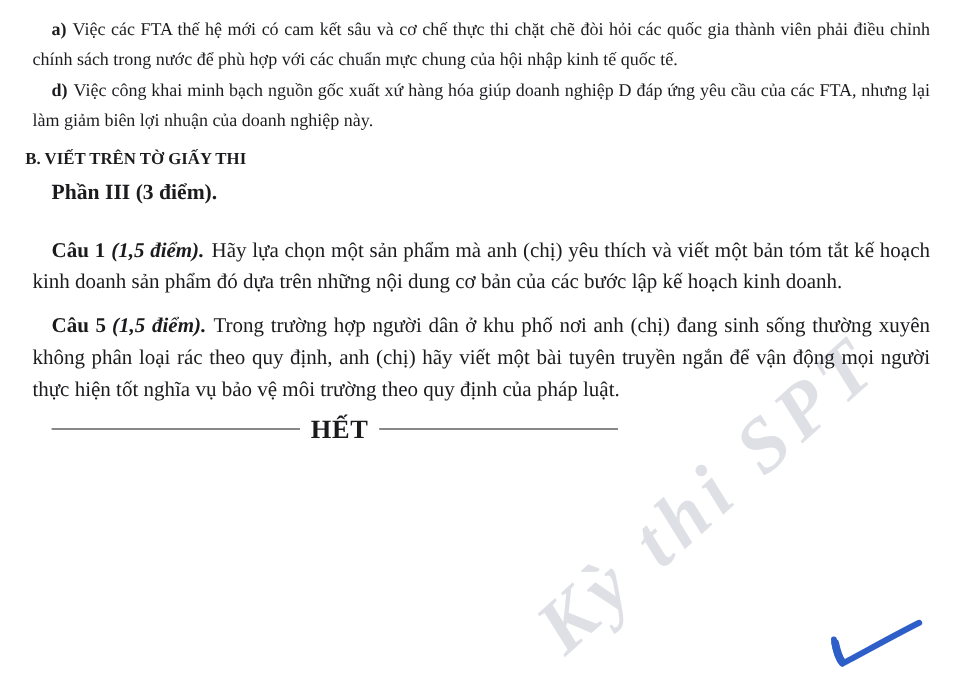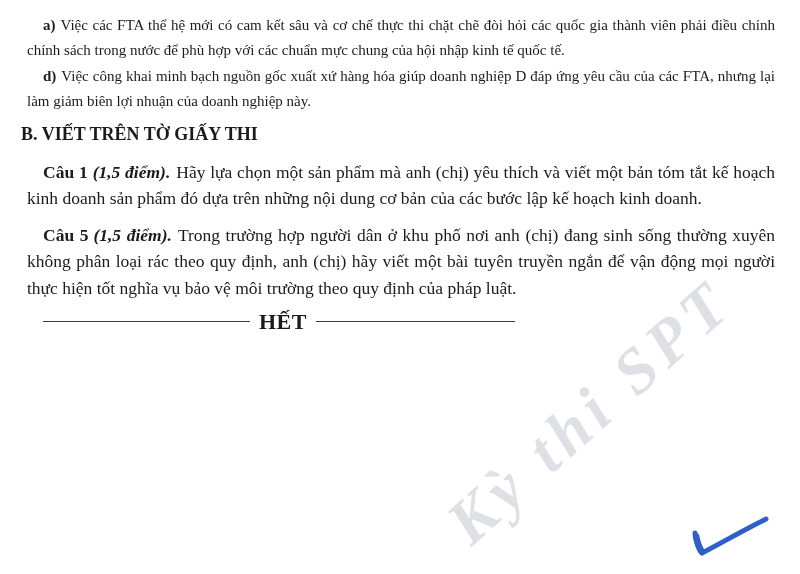--- a/index.html
+++ b/index.html
@@ -29,39 +29,39 @@
     text-indent: 16px;
     margin: 0;
   }
   .opt .marker {
     font-weight: bold;
     margin-right: 5px;
   }
   
   .heading-b {
     font-weight: bold;
-    font-size: 18px;
+    font-size: 14px;
     line-height: 24px;
     margin: 7px 0 0 -6px;
   }
   .part-heading {
     font-weight: bold;
     font-size: 18px;
     line-height: 24px;
     margin: 2px 0 0 16px;
   }
   
   .question {
     text-align: justify;
     font-size: 17.5px;
     line-height: 26.6px;
     text-indent: 16px;
     margin: 0;
   }
-  .q1 { margin-top: 13px; }
+  .q1 { margin-top: 23px; }
   .q2 { margin-top: 10px; }
   .q-label { font-weight: bold; }
   .q-points { font-weight: bold; font-style: italic; margin-left: 5px; margin-right: 6px; }
   
   .het-row {
     display: flex;
     align-items: center;
     margin: 8px 0 0 16px;
     width: 472px;
     height: 24px;
@@ -131,20 +131,21 @@
 
 <div class="page">
 
   <p class="opt"><span class="marker">a)</span><span>Việc các FTA thế hệ mới có cam kết sâu và cơ chế thực thi chặt chẽ đòi hỏi các quốc gia thành viên phải điều chỉnh chính sách trong nước để phù hợp với các chuẩn mực chung của hội nhập kinh tế quốc tế.</span></p>
 
 
 
   <p class="opt"><span class="marker">d)</span><span>Việc công khai minh bạch nguồn gốc xuất xứ hàng hóa giúp doanh nghiệp D đáp ứng yêu cầu của các FTA, nhưng lại làm giảm biên lợi nhuận của doanh nghiệp này.</span></p>
 
   <div class="heading-b">B. VIẾT TRÊN TỜ GIẤY THI</div>
+  <div class="part-heading">Phần III (3 điểm).</div>
 
   <p class="question q1"><span class="q-label">Câu 1</span><span class="q-points">(1,5 điểm).</span><span>Hãy lựa chọn một sản phẩm mà anh (chị) yêu thích và viết một bản tóm tắt kế hoạch kinh doanh sản phẩm đó dựa trên những nội dung cơ bản của các bước lập kế hoạch kinh doanh.</span></p>
 
   <p class="question q2"><span class="q-label">Câu 5</span><span class="q-points">(1,5 điểm).</span><span>Trong trường hợp người dân ở khu phố nơi anh (chị) đang sinh sống thường xuyên không phân loại rác theo quy định, anh (chị) hãy viết một bài tuyên truyền ngắn để vận động mọi người thực hiện tốt nghĩa vụ bảo vệ môi trường theo quy định của pháp luật.</span></p>
 
   <div class="het-row">
     <div class="het-line left"></div>
     <div class="het-label">HẾT</div>
     <div class="het-line right"></div>
   </div>

